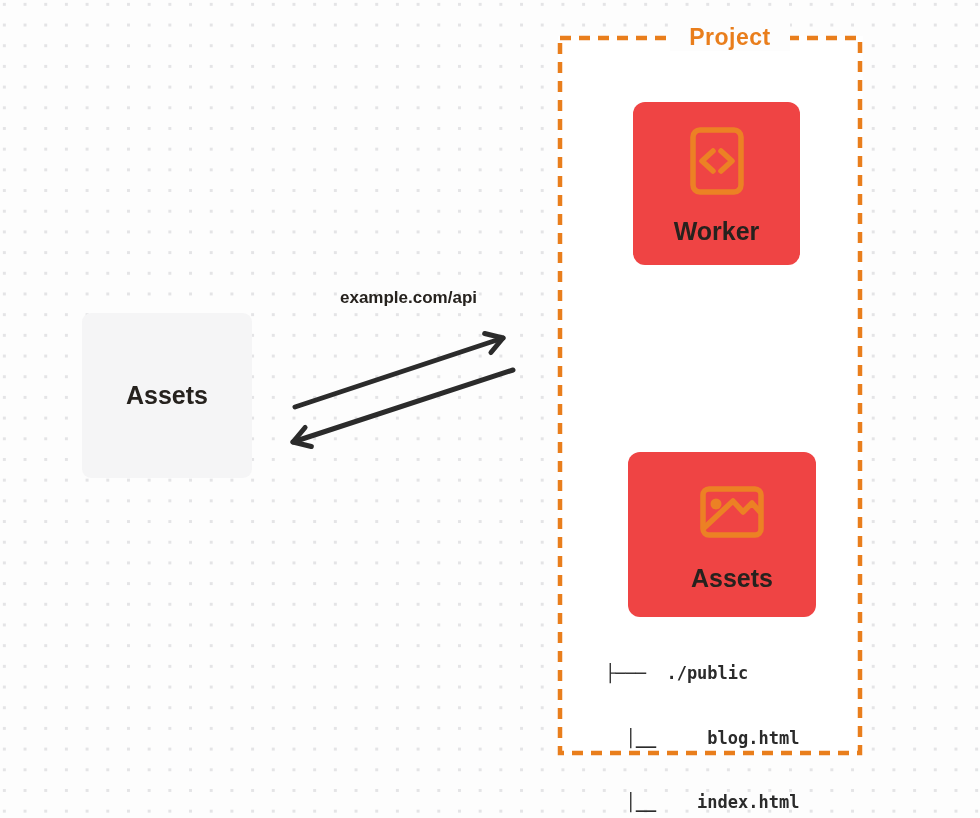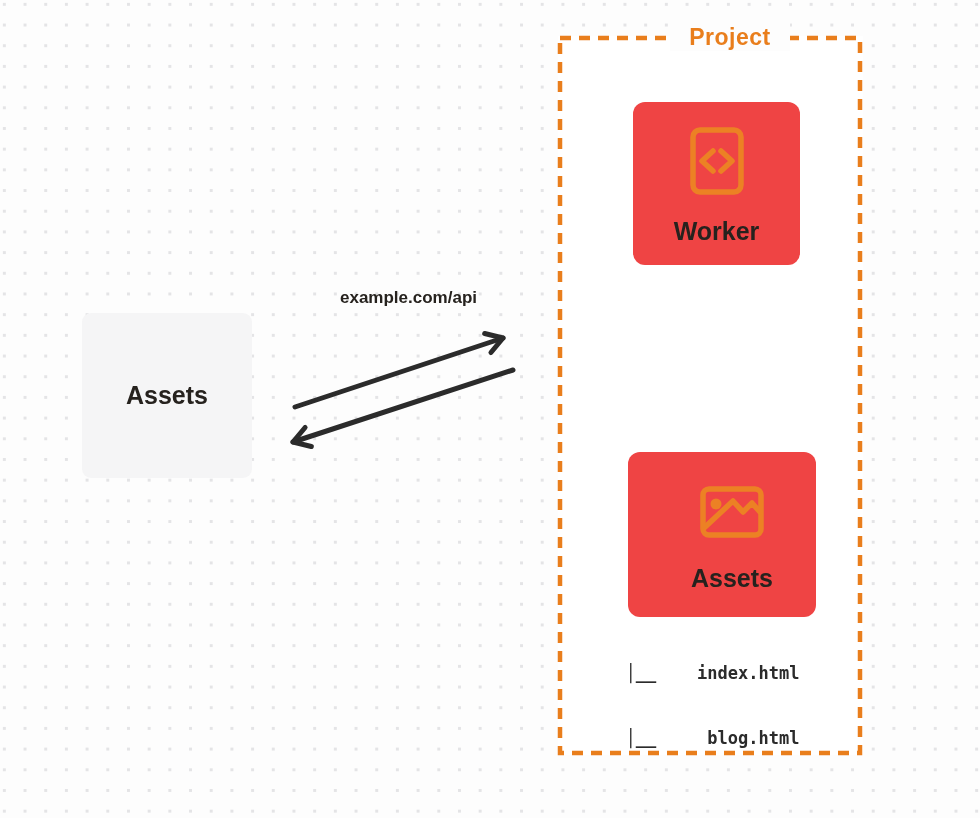--- a/index.html
+++ b/index.html
@@ -118,16 +118,17 @@
     <svg width="64" height="52" viewBox="0 0 64 52">
       <rect class="icon-stroke" x="3" y="3" width="58" height="46" rx="6"></rect>
       <circle class="icon-fill" cx="16" cy="18" r="5.5"></circle>
       <path class="icon-stroke" d="M4,42 L33,15 L43,26 L52,17 L60,26"></path>
     </svg>
   </span>
   <span class="node-label">Assets</span>
 </div>
 
 <div class="abs file-tree">
+  <div>├───  ./public</div>
+  <div>  │__     blog.html</div>
   <div>  │__    index.html</div>
-  <div>  │__     blog.html</div>
   
 </div>
 
 </body></html>

